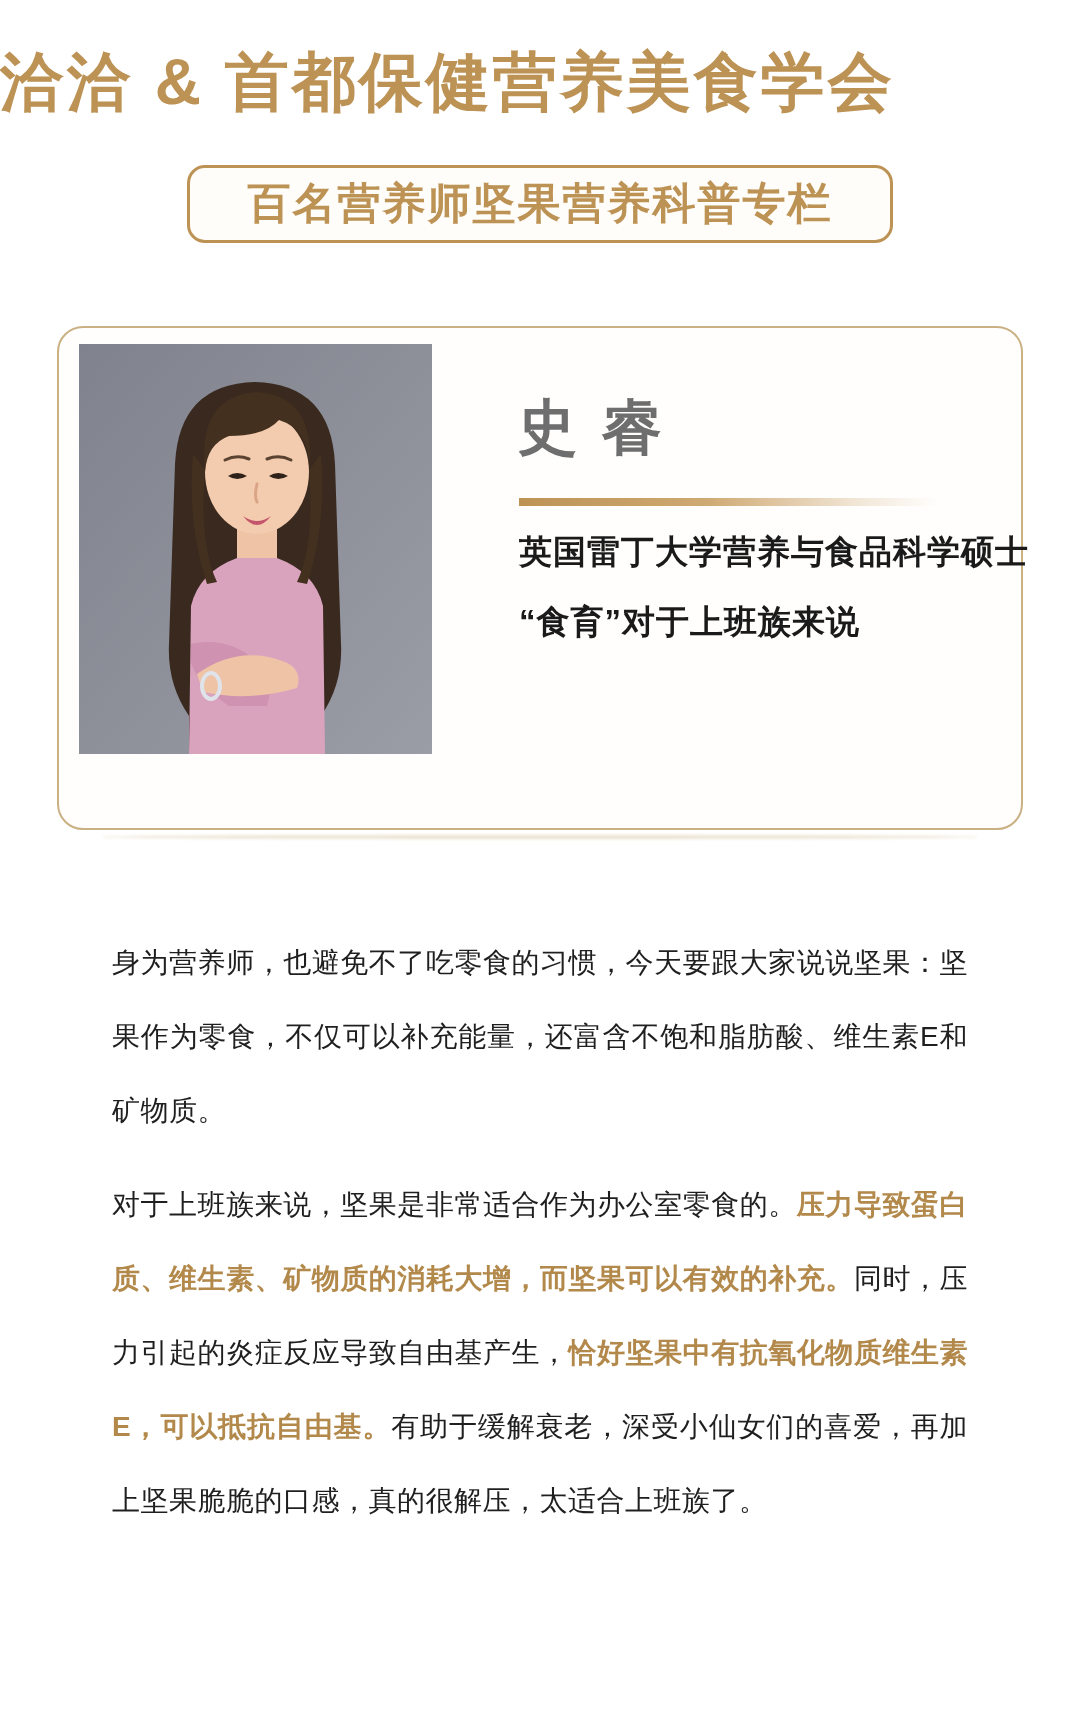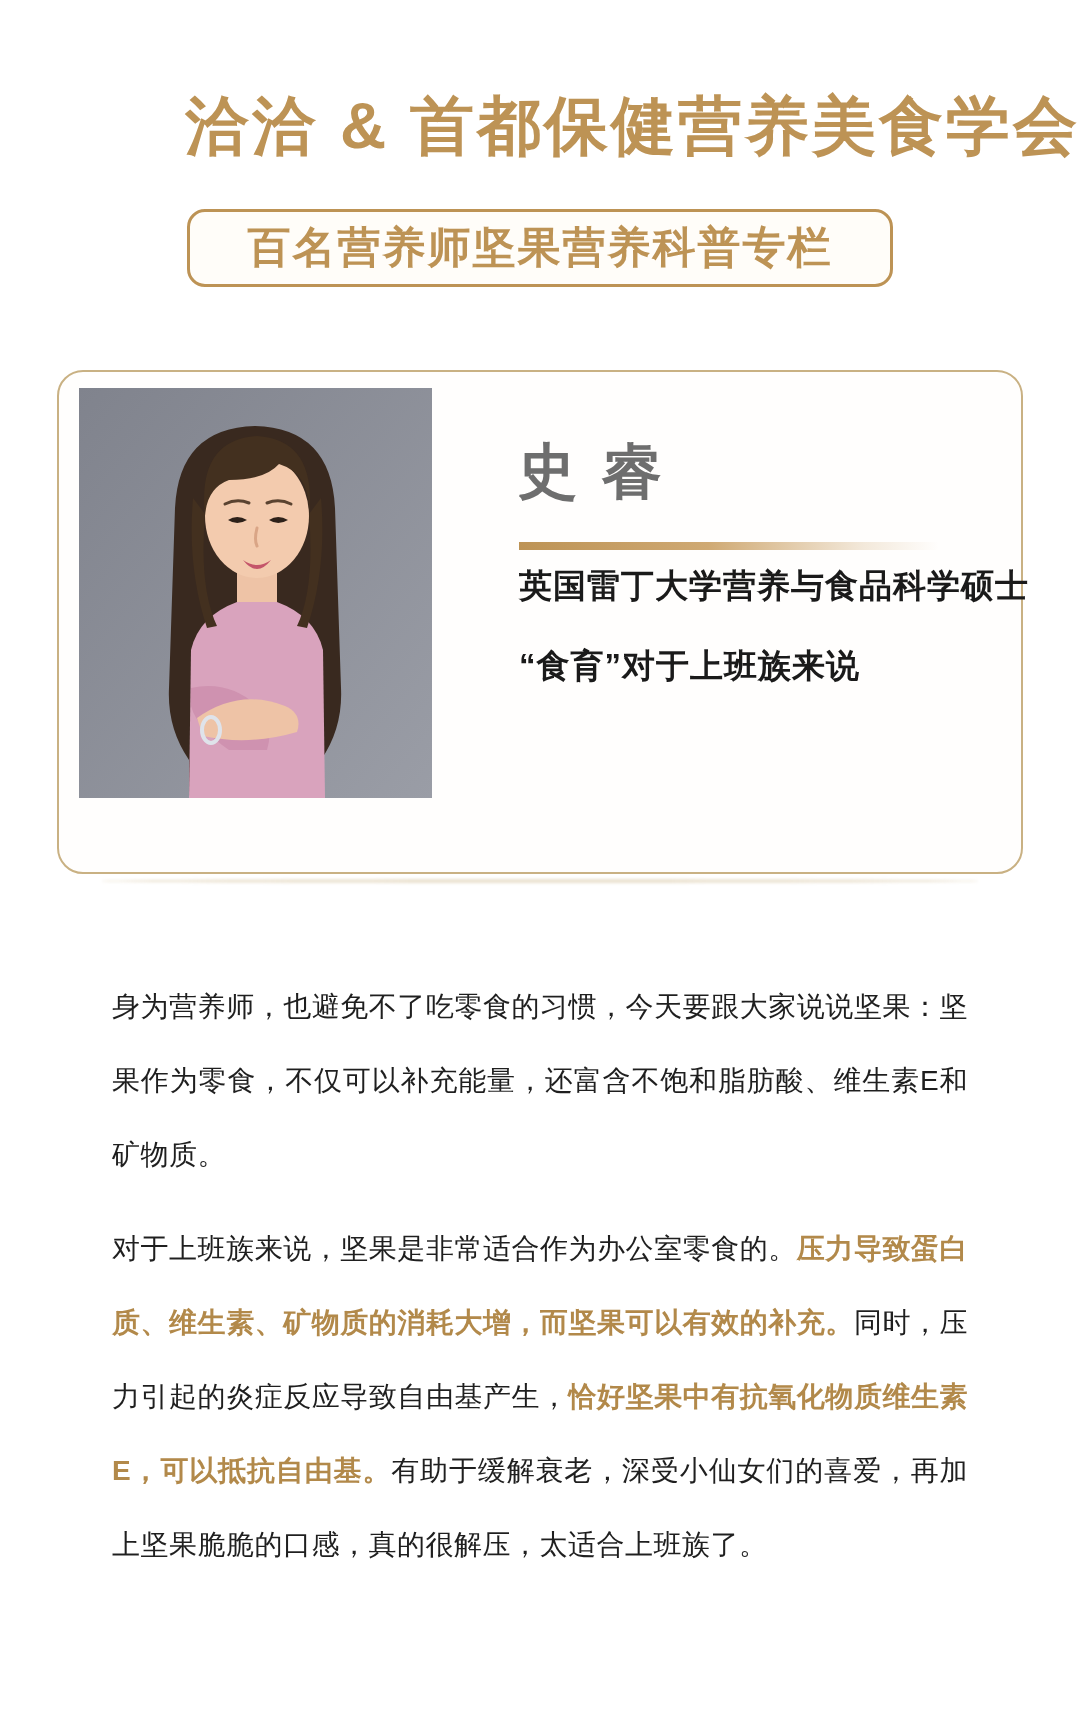--- a/index.html
+++ b/index.html
@@ -18,22 +18,22 @@
   }
   .page{
     width:1080px;
     min-height:1713px;
     margin:0 auto;
     background:var(--page-bg);
     overflow:hidden;
   }
   
   .main-title{
-    margin-top:88px;
-    text-align:right;
+    margin-top:44px;
+    text-align:left;
     font-size:64px;
     font-weight:800;
     letter-spacing:3px;
     color:var(--accent-gold);
     line-height:1.2;
   }
   .subtitle-wrap{
     margin-top:44px;
     display:flex;
     justify-content:center;
@@ -110,21 +110,21 @@
   }
   .cred-line{
     position:absolute;
     left:2px;
     font-size:33px;
     font-weight:600;
     color:#1a1a1a;
     letter-spacing:1px;
     white-space:nowrap;
   }
-  .cred-1{top:192px;}
+  .cred-1{top:202px;}
   .cred-2{top:272px;}
   
   .article{
     padding:96px 112px 58px;
   }
   .article p{
     font-size:28px;
     line-height:74px;
     font-weight:500;
     color:var(--text-dark);

